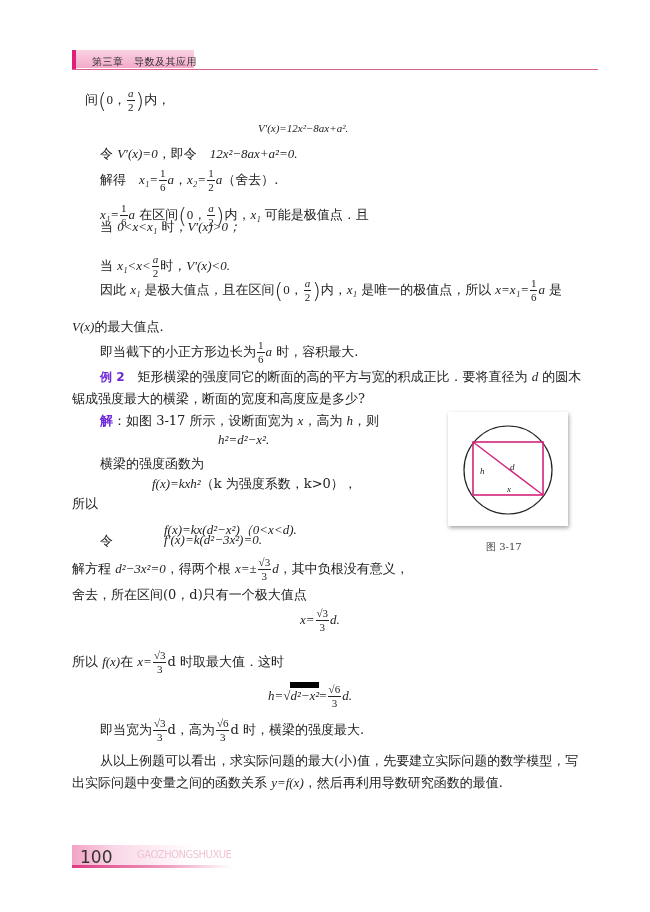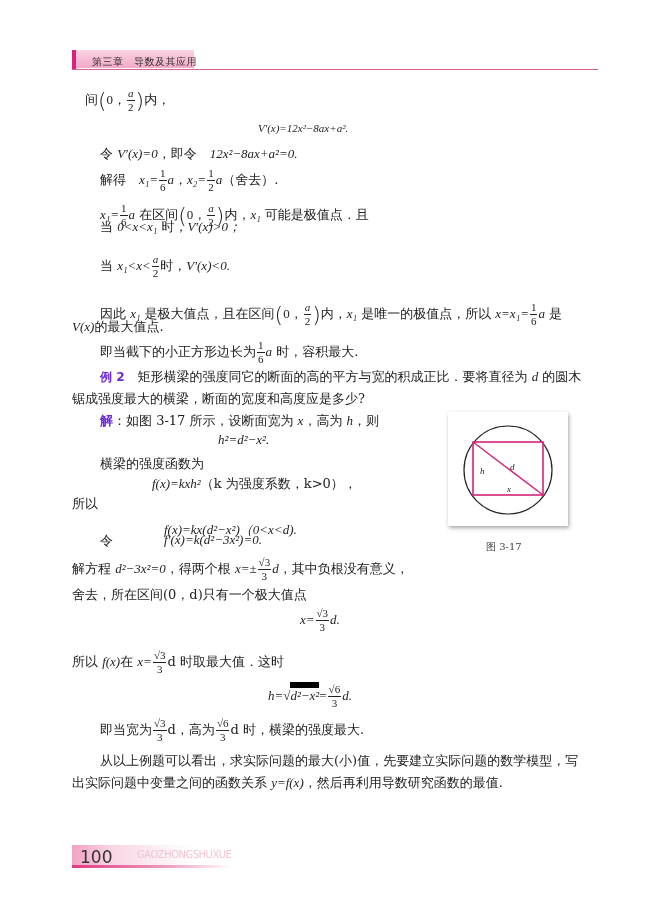--- a/index.html
+++ b/index.html
@@ -65,21 +65,21 @@
 </div>
 
 <div class="abs" style="left:100px;top:218px;">
   <span>当 </span><span class="m">0&lt;x&lt;x₁</span><span> 时，</span><span class="m">V′(x)&gt;0；</span>
 </div>
 
 <div class="abs" style="left:100px;top:254px;">
   <span>当 </span><span class="m">x₁&lt;x&lt;</span><span class="frac"><span class="num m">a</span><span class="den r">2</span></span><span>时，</span><span class="m">V′(x)&lt;0.</span>
 </div>
 
-<div class="abs" style="left:100px;top:302px;">
+<div class="abs" style="left:100px;top:278px;">
   <span>因此 </span><span class="m">x₁</span><span> 是极大值点，且在区间</span><span class="paren">(</span><span class="r">0，</span><span class="frac"><span class="num m">a</span><span class="den r">2</span></span><span class="paren">)</span><span>内，</span><span class="m">x₁</span><span> 是唯一的极值点，所以 </span><span class="m">x=x₁=</span><span class="frac"><span class="num r">1</span><span class="den r">6</span></span><span class="m">a</span><span> 是</span>
 </div>
 
 <div class="abs" style="left:72px;top:318px;">
   <span class="m">V(x)</span><span>的最大值点.</span>
 </div>
 
 <div class="abs" style="left:100px;top:340px;">
   <span>即当截下的小正方形边长为</span><span class="frac"><span class="num r">1</span><span class="den r">6</span></span><span class="m">a</span><span> 时，容积最大.</span>
 </div>

